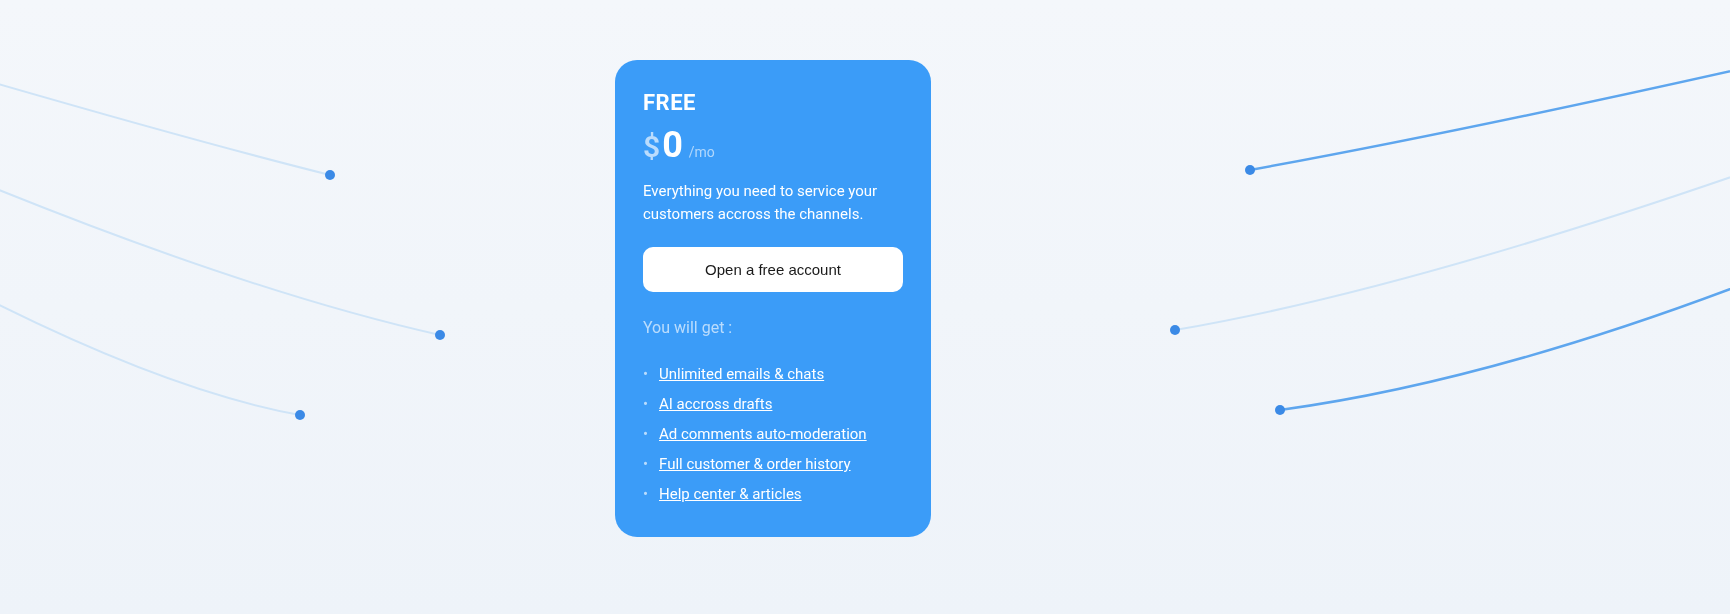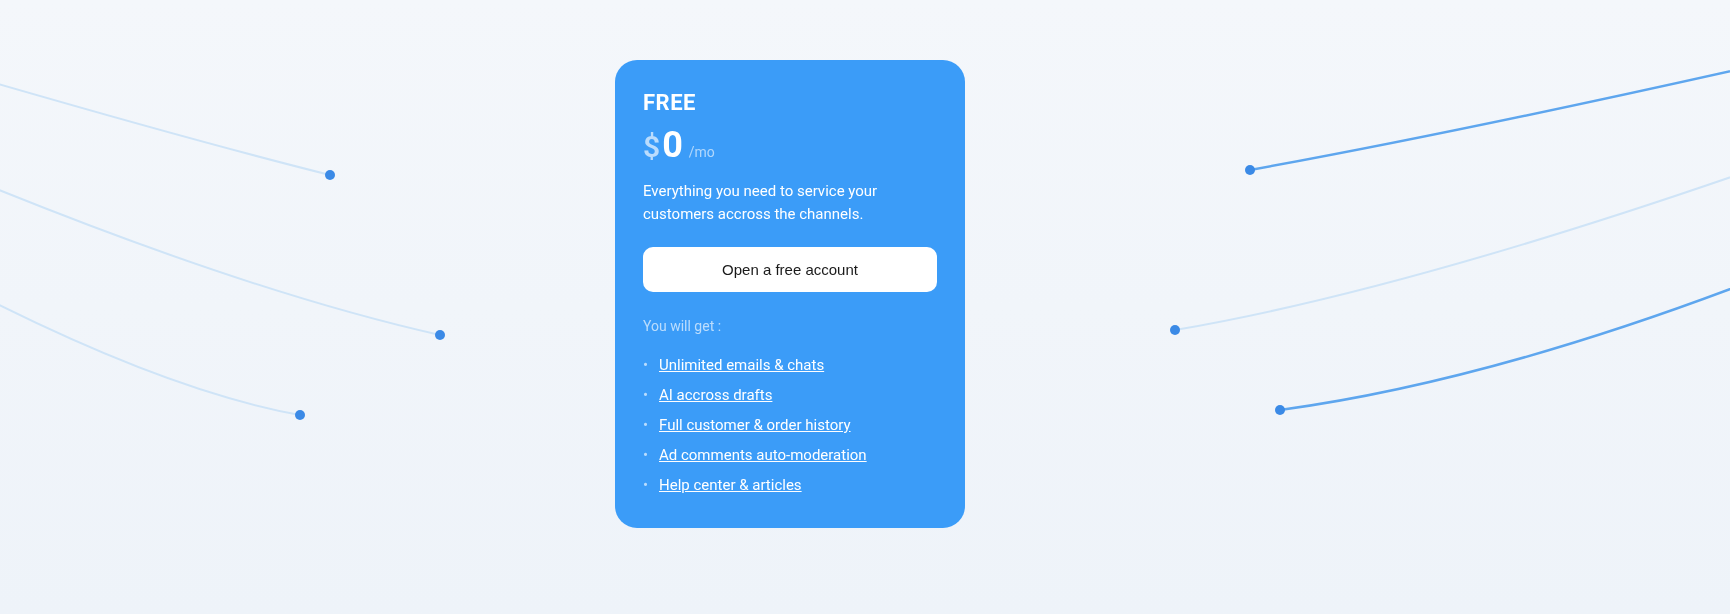--- a/index.html
+++ b/index.html
@@ -22,21 +22,21 @@
       inset: 0;
       width: 100%;
       height: 100%;
       pointer-events: none;
     }
 
     .card {
       position: absolute;
       left: 615px;
       top: 60px;
-      width: 350px;
+      width: 316px;
       background: #3b9cf8;
       border-radius: 22px;
       padding: 30px 28px 28px 28px;
       color: #ffffff;
     }
 
     .plan-name {
       font-size: 22px;
       font-weight: 700;
       letter-spacing: 0.5px;
@@ -84,23 +84,23 @@
       border: none;
       border-radius: 10px;
       padding: 14px 13px;
       font-size: 15px;
       font-weight: 500;
       cursor: pointer;
       margin-bottom: 26px;
     }
 
     .features-heading {
-      font-size: 14px;
+      font-size: 16px;
       color: rgba(255,255,255,0.65);
-      margin-bottom: 16px;
+      margin-bottom: 22px;
     }
 
     .features {
       list-style: none;
       text-decoration: underline;
     }
 
     .features li {
       font-size: 15px;
       color: #ffffff;
@@ -151,17 +151,17 @@
 
   <p class="description">Everything you need to service your customers accross the channels.</p>
 
   <button class="cta-button">Open a free account</button>
 
   <div class="features-heading">You will get :</div>
 
   <ul class="features">
     <li>Unlimited emails &amp; chats</li>
     <li>AI accross drafts</li>
+    <li>Ad comments auto-moderation</li>
     <li>Full customer &amp; order history</li>
-    <li>Ad comments auto-moderation</li>
     <li>Help center &amp; articles</li>
   </ul>
 </div>
 
 </body></html>

